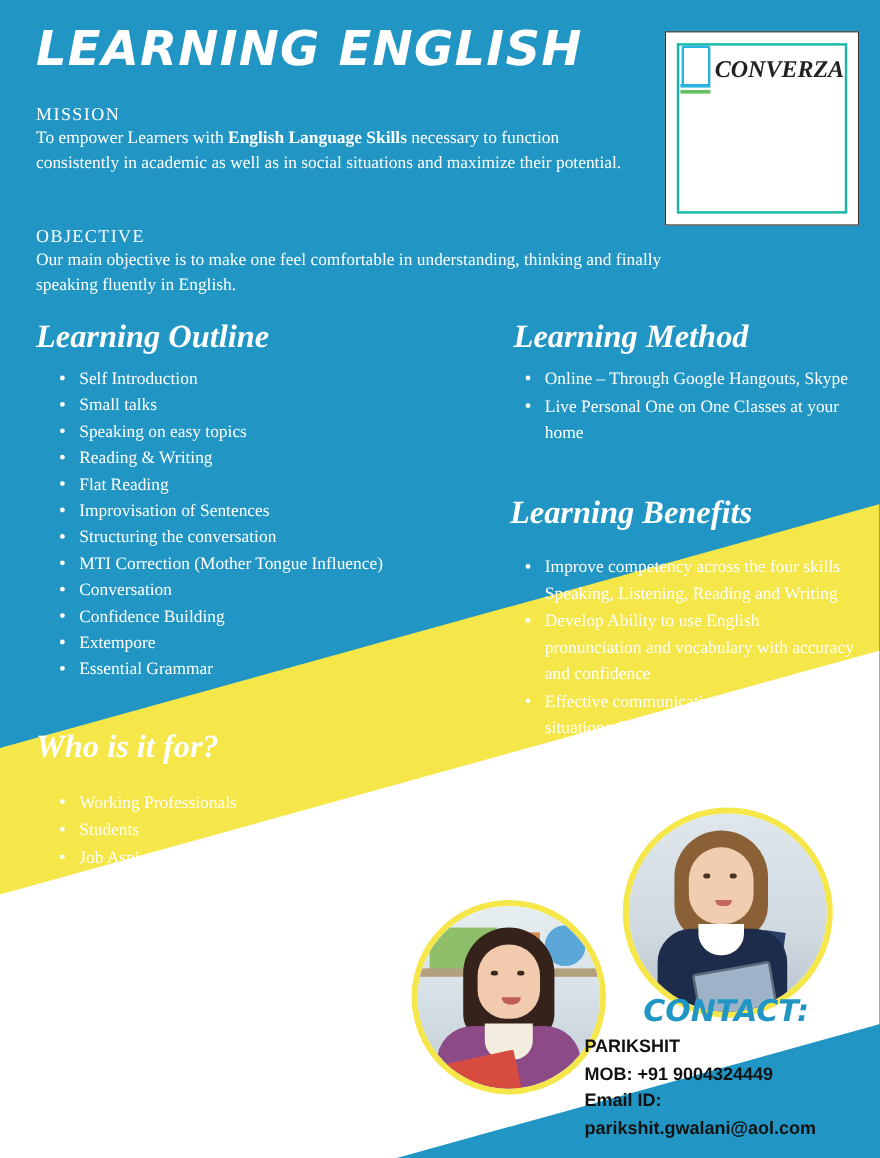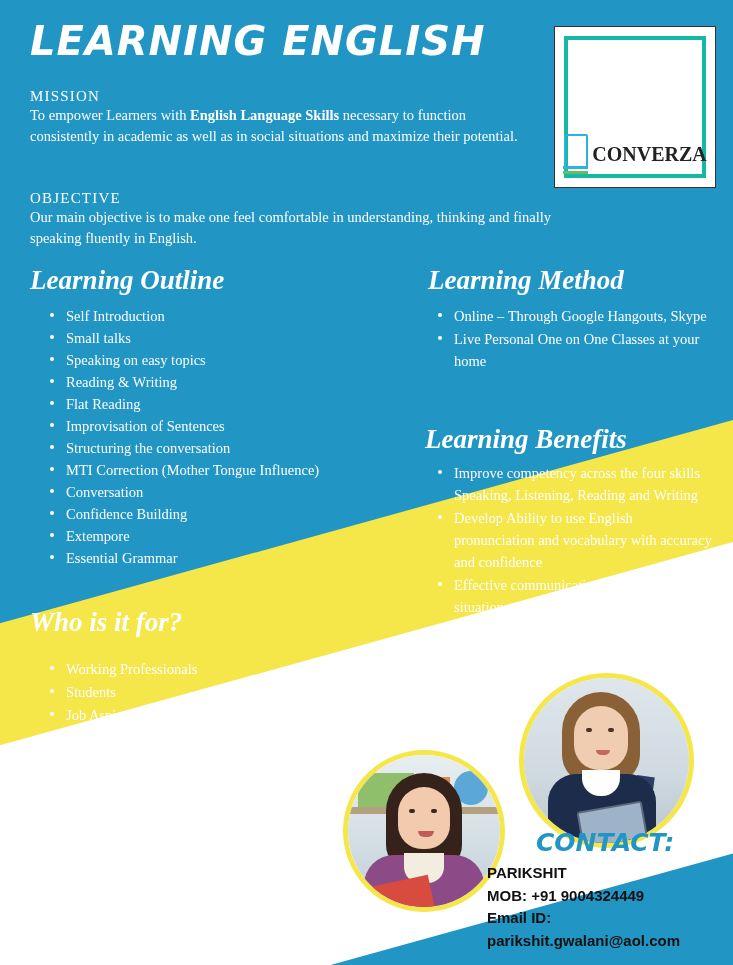--- a/index.html
+++ b/index.html
@@ -69,24 +69,25 @@
     background: #ffffff;
     border: 1px solid #333;
     z-index: 5;
   }
   .logo-inner {
     position: absolute;
     left: 9px;
     top: 9px;
     right: 9px;
     bottom: 9px;
-    border: 4px solid #14b8a6;
+    border: 2px solid #14b8a6;
     display: flex;
-    align-items: flex-end;
+    align-items: flex-start;
     justify-content: center;
+    font-style: italic;
   }
   .logo-content {
     display: flex;
     align-items: center;
     gap: 3px;
   }
   .logo-mark {
     position: relative;
     width: 26px;
     height: 40px;
@@ -337,21 +338,21 @@
     <li>Extempore</li>
     <li>Essential Grammar</li>
   </ul>
 
   <div class="script-head" style="left:428px; top:265px;">Learning Method</div>
   <ul class="bullets" style="left:418px; top:305px; width:280px;">
     <li>Online – Through Google Hangouts, Skype</li>
     <li>Live Personal One on One Classes at your home</li>
   </ul>
 
-  <div class="script-head" style="left:425px; top:424px;">Learning Benefits</div>
+  <div class="script-head" style="left:425px; top:412px;">Learning Benefits</div>
   <ul class="bullets" style="left:418px; top:462px; width:275px;">
     <li>Improve competency across the four skills Speaking, Listening, Reading and  Writing</li>
     <li>Develop Ability to use English pronunciation and vocabulary with accuracy and confidence</li>
     <li>Effective communication in various situations (Formal and Informal</li>
     <li>Polish your overall communication skills</li>
   </ul>
 
   <div class="script-head" style="left:30px; top:607px;">Who is it for?</div>
   <ul class="bullets" style="left:30px; top:658px; width:340px;">
     <li>Working Professionals</li>

